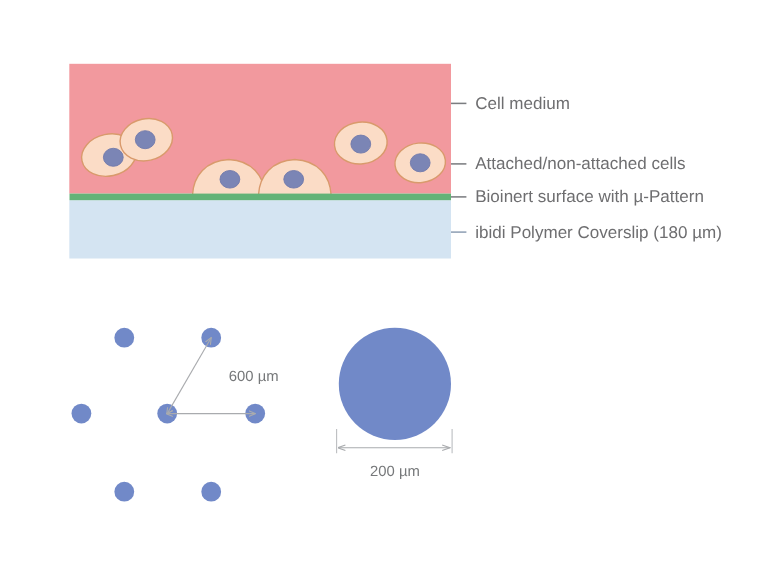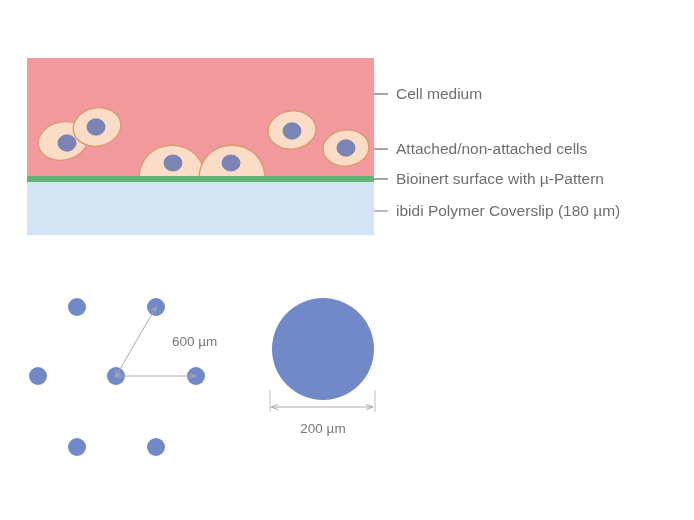--- a/index.html
+++ b/index.html
@@ -11,20 +11,21 @@
     width: 694px;
     height: 520px;
     position: relative;
     overflow: hidden;
     font-family: "Liberation Sans", sans-serif;
     -webkit-font-smoothing: antialiased;
   }
   #figure-root {
     position: absolute;
     inset: 0;
+    padding-left: 36px;
   }
   svg.figure-svg {
     display: block;
     width: 694px;
     height: 520px;
   }
   .label-text {
     font-family: "Liberation Sans", sans-serif;
     font-size: 15.5px;
     fill: #6e6e70;

